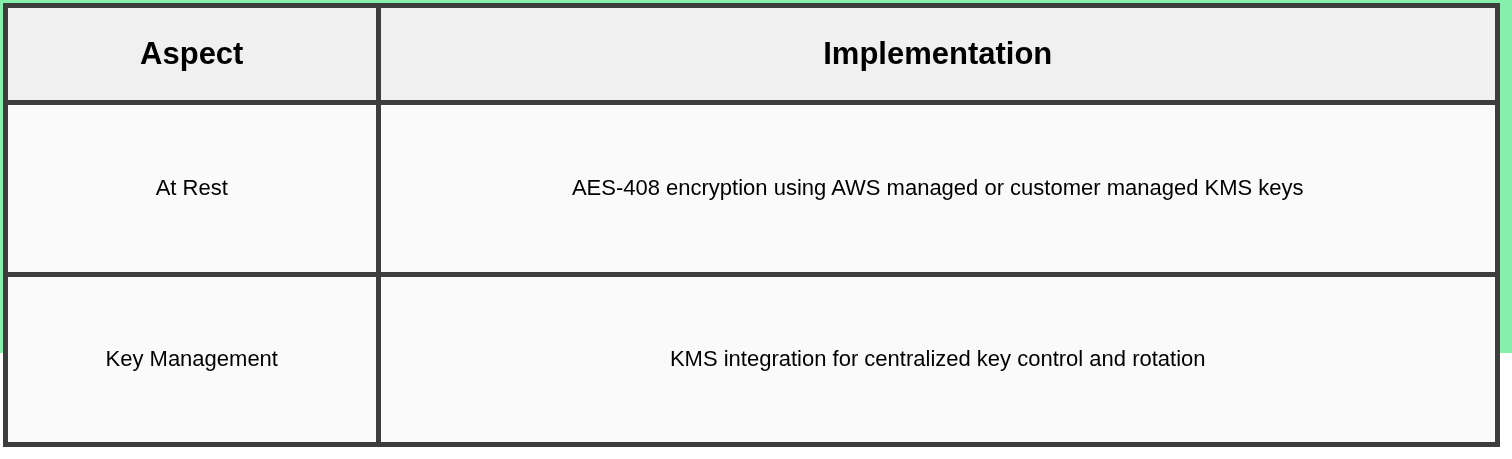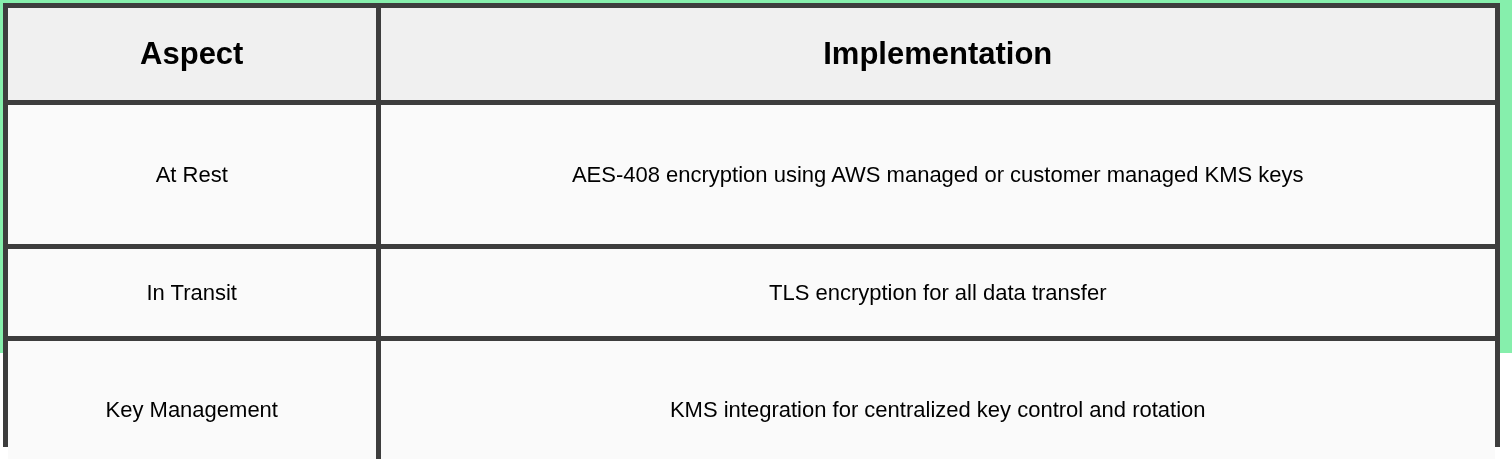--- a/index.html
+++ b/index.html
@@ -89,24 +89,20 @@
         <tr class="head-row rule">
           <th class="c1">Aspect</th>
           <th class="c2">Implementation</th>
         </tr>
       </thead>
       <tbody>
         <tr class="row-at-rest rule">
           <td class="c1">At Rest</td>
           <td class="c2">AES-408 encryption using AWS managed or customer managed KMS keys</td>
         </tr>
-        <tr class="row-in-transit rule">
-          <td class="c1">In Transit</td>
-          <td class="c2">TLS encryption for all data transfer</td>
-        </tr>
         <tr class="row-key-mgmt">
           <td class="c1"><span class="wrapnarrow">Key Management</span></td>
           <td class="c2">KMS integration for centralized key control and rotation</td>
         </tr>
       </tbody>
     </table>
   </div>
 </div>
 
 </body></html>

